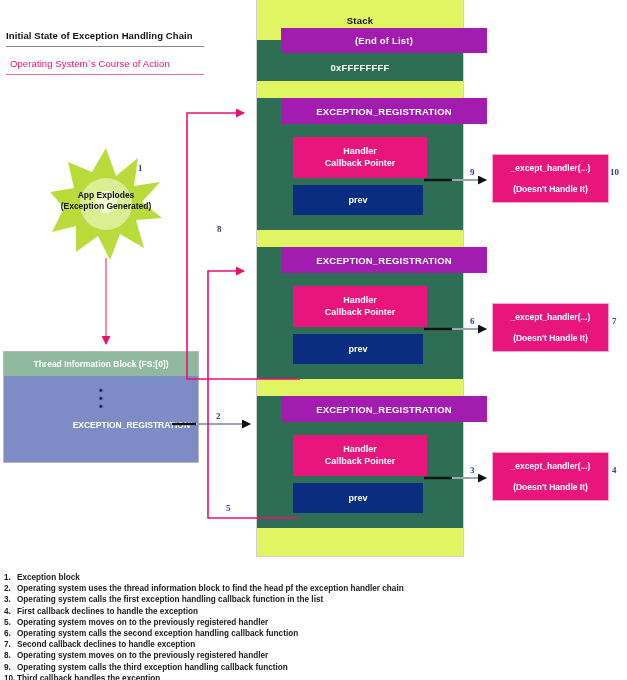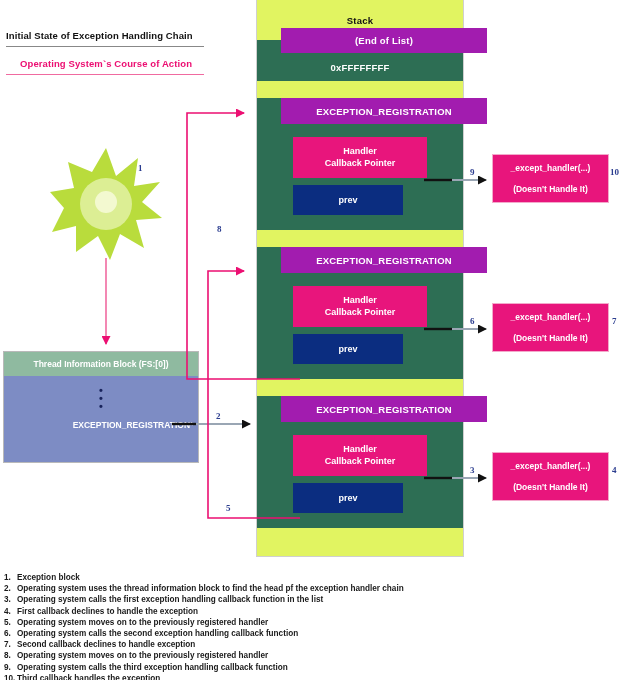--- a/index.html
+++ b/index.html
@@ -31,24 +31,24 @@
     letter-spacing: 0.1px;
   }
   #rule-initial-state {
     position: absolute;
     left: 6px; top: 46px;
     width: 198px; height: 1px;
     background: #888888;
   }
   #title-os-action {
     position: absolute;
-    left: 20px; top: 58px;
+    left: 10px; top: 58px;
     width: 220px;
     font-size: 9.5px;
-    font-weight: bold;
+    font-weight: normal;
     color: #ec0f72;
     letter-spacing: 0.1px;
   }
   #rule-os-action {
     position: absolute;
     left: 6px; top: 74px;
     width: 198px; height: 1px;
     background: #f06aa0;
   }
 
@@ -91,21 +91,21 @@
     justify-content: center;
     color: #ffffff;
     font-size: 9px;
     font-weight: bold;
     line-height: 11.5px;
     text-align: center;
   }
   .rec-prev {
     position: absolute;
     left: 36px;
-    width: 110px;
+    width: 130px;
     height: 30px;
     background: #0b2d80;
     display: flex;
     align-items: center;
     justify-content: center;
     color: #ffffff;
     font-size: 9px;
     font-weight: bold;
   }
 
@@ -275,20 +275,24 @@
     <span>_except_handler(...)</span>
     <span>(Doesn't Handle It)</span>
   </div>
 
   <div id="app-explodes">
     <svg class="star-svg" width="116" height="116" viewBox="0 0 116 116">
       <polygon points="58,2 68,30 90,12 86,40 112,36 94,56 114,72 88,74 96,102 72,88 62,114 50,90 28,106 28,80 4,86 16,62 2,46 26,42 20,16 44,26" fill="#b9dc3c"></polygon>
       <circle cx="58" cy="58" r="26" fill="#dcee94"></circle>
       <circle cx="58" cy="56" r="11" fill="#f3f9d0"></circle>
     </svg>
+    <div id="app-explodes-label">
+      <div>App Explodes</div>
+      <div>(Exception Generated)</div>
+    </div>
   </div>
 
   <div id="tib-block">
     <div id="tib-header">Thread Information Block (FS:[0])</div>
     <div id="tib-dots">
       <div>•</div>
       <div>•</div>
       <div>•</div>
     </div>
     <div id="tib-exc-reg">EXCEPTION_REGISTRATION*</div>

